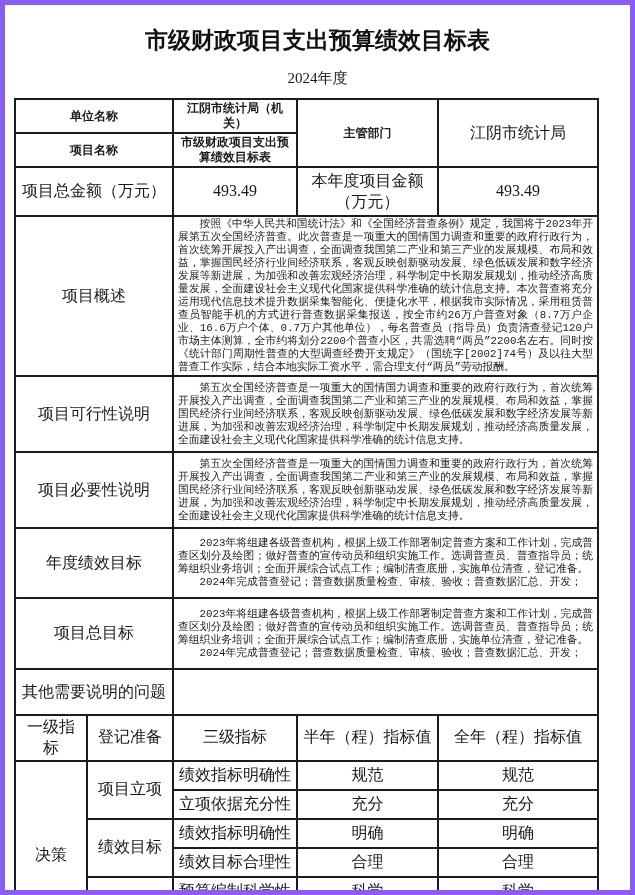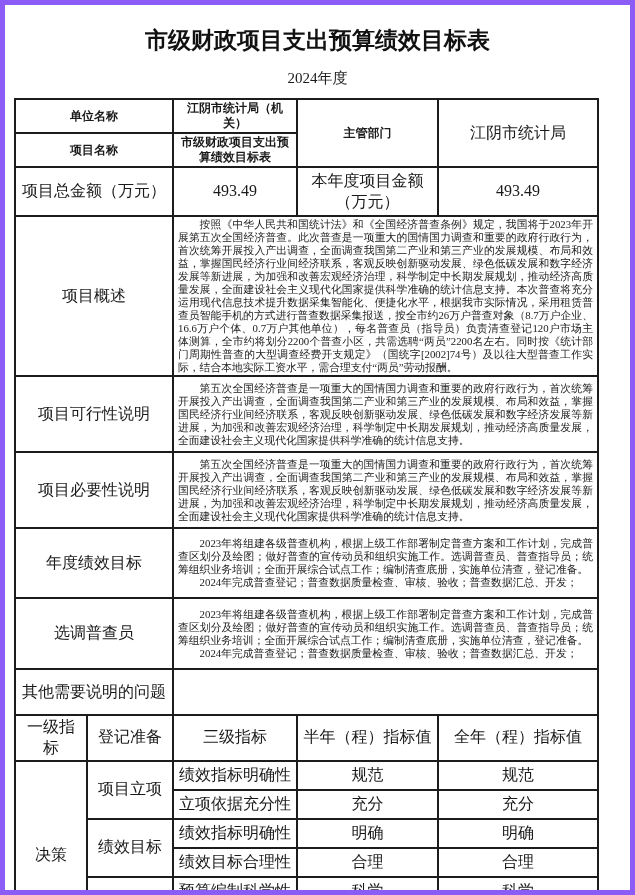--- a/index.html
+++ b/index.html
@@ -48,21 +48,21 @@
   }
   
   td.s{
     font-family:"Liberation Serif",serif;
     font-size:16px;
     text-align:center;
     line-height:1.3;
   }
   
   td.txt{
-    font-family:Liberation Serif, serif;
+    font-family:Liberation Mono, monospace;
     font-size:10.8px;
     line-height:13px;
     text-align:justify;
     padding:3px 7px;
   }
   td.txt p{margin:0;text-indent:2em;}
   tr.r1{height:34px;}
   tr.r2{height:30px;}
   tr.r3{height:49px;}
   tr.r-overview{height:145px;}
@@ -133,21 +133,21 @@
 
     <tr class="r-agoal">
       <td colspan="2" class="s">年度绩效目标</td>
       <td colspan="3" class="txt">
         <p>2023年将组建各级普查机构，根据上级工作部署制定普查方案和工作计划，完成普查区划分及绘图；做好普查的宣传动员和组织实施工作。选调普查员、普查指导员；统筹组织业务培训；全面开展综合试点工作；编制清查底册，实施单位清查，登记准备。</p>
         <p>2024年完成普查登记；普查数据质量检查、审核、验收；普查数据汇总、开发；</p>
       </td>
     </tr>
 
     <tr class="r-tgoal">
-      <td colspan="2" class="s">选调普查员</td>
+      <td colspan="2" class="s">项目总目标</td>
       <td colspan="3" class="txt">
         <p>2023年将组建各级普查机构，根据上级工作部署制定普查方案和工作计划，完成普查区划分及绘图；做好普查的宣传动员和组织实施工作。选调普查员、普查指导员；统筹组织业务培训；全面开展综合试点工作；编制清查底册，实施单位清查，登记准备。</p>
         <p>2024年完成普查登记；普查数据质量检查、审核、验收；普查数据汇总、开发；</p>
       </td>
     </tr>
 
     <tr class="r-other">
       <td colspan="2" class="s">其他需要说明的问题</td>
       <td colspan="3" class="s"></td>
     </tr>

